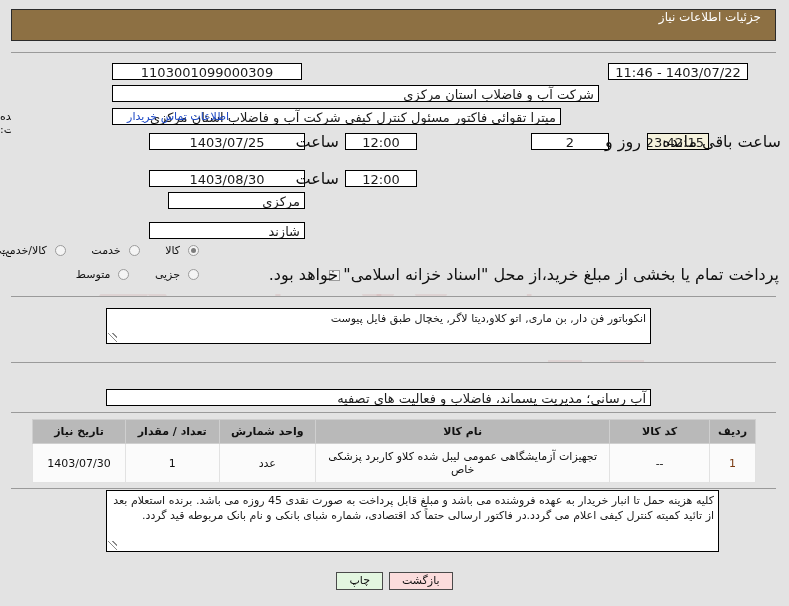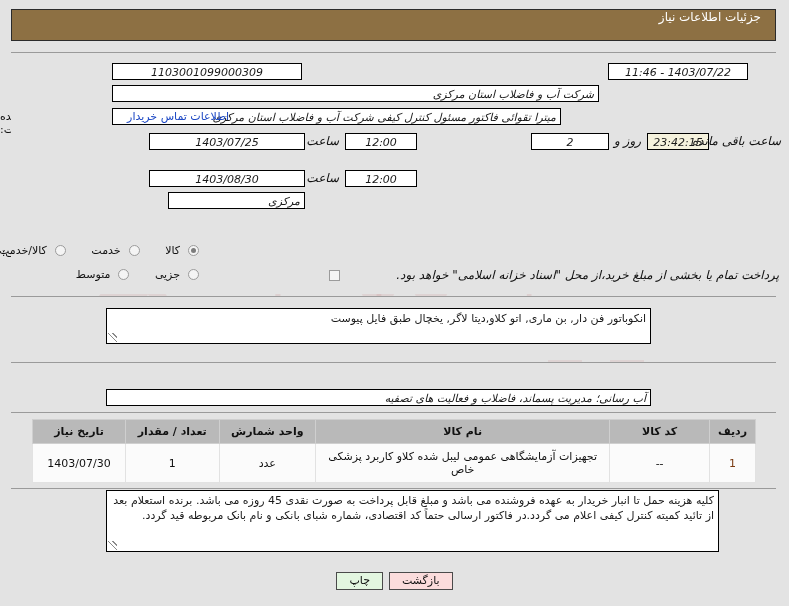--- a/index.html
+++ b/index.html
@@ -77,29 +77,28 @@
     text-align: left;
     line-height: 13px;
     white-space: normal;
   }
   .fbox {
     border: 1px solid #000;
     background: #ffffff;
     height: 17px;
     line-height: 17px;
     box-sizing: border-box;
-    font-size: 11px;
+    font-size: 13px;
     padding: 0 4px;
     overflow: hidden;
     text-align: center;
-    font-style: italic;
   }
   .fbox.right { text-align: right; }
   .fbox.yellowish { background: #f5f2dd; }
-  .plain-txt { font-size: 12px; color: #111; line-height: 17px; font-style: italic; }
+  .plain-txt { font-size: 16px; color: #111; line-height: 17px; }
   .link-txt {
     font-size: 11px;
     color: #1b47c4;
     line-height: 17px;
     text-decoration: none;
     cursor: pointer;
   }
 
   
   .radio {
@@ -279,20 +278,21 @@
   <div class="fbox" style="position:absolute; right:372px; top:170px; width:72px; z-index:3;">12:00</div>
 
   <div class="frow" style="right:690px; top:201px;">
     <span class="flabel">استان محل تحویل:</span>
   </div>
   <div class="fbox right" style="position:absolute; right:484px; top:192px; width:137px; z-index:3;">مرکزی</div>
 
   <div class="frow" style="right:690px; top:223px;">
     <span class="flabel">شهر محل تحویل:</span>
   </div>
+  <div class="fbox right" style="position:absolute; right:484px; top:222px; width:156px; z-index:3;">شازند</div>
 
   <div class="frow" style="right:690px; top:246px;">
     <span class="flabel">طبقه بندی موضوعی:</span>
   </div>
   <div style="position:absolute; right:590px; top:244px; z-index:3; white-space:nowrap;">
     <span class="radio-group">
       <span class="radio checked"></span>
       <span class="radio-label">کالا</span>
     </span>
     <span class="radio-group">

